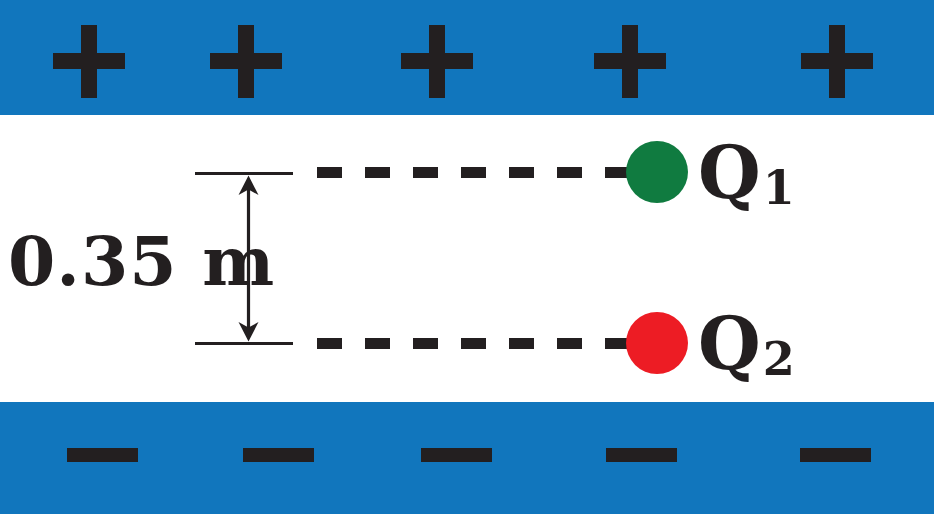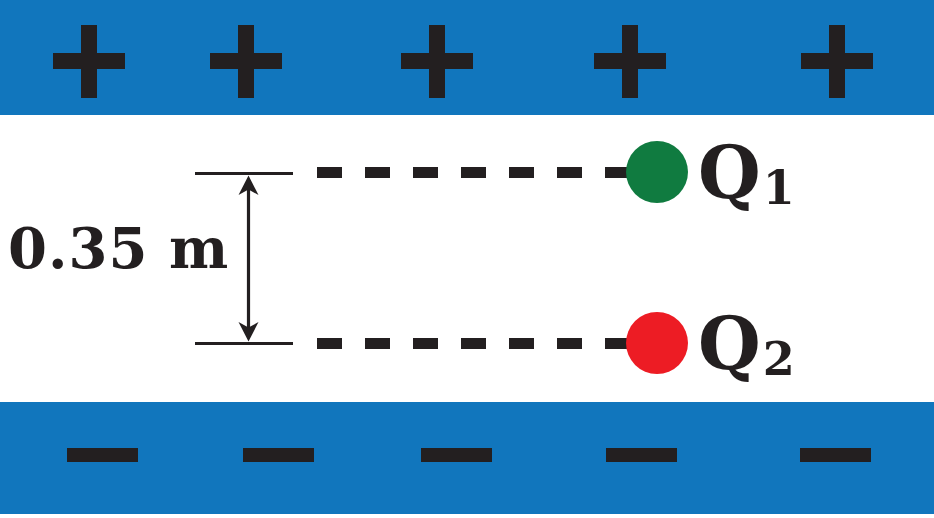--- a/index.html
+++ b/index.html
@@ -53,22 +53,22 @@
   .q-label sub{
     font-size:46px;line-height:0;vertical-align:baseline;
     position:relative;top:16px;margin-left:2px;
   }
 
   
   .dim-svg{position:absolute;left:190px;top:165px;width:116px;height:186px;}
 
   
   .dim-label{
-    position:absolute;left:8px;top:213px;
-    font-weight:bold;font-size:56px;line-height:70px;
+    position:absolute;left:8px;top:226px;
+    font-weight:bold;font-size:68px;line-height:70px;
     color:var(--ink);letter-spacing:1px;white-space:nowrap;
   }
 </style>
 </head>
 <body>
 
 <div class="canvas">
 
   <div class="plate top">
       <div class="plus" style="left: 53px;"></div>

